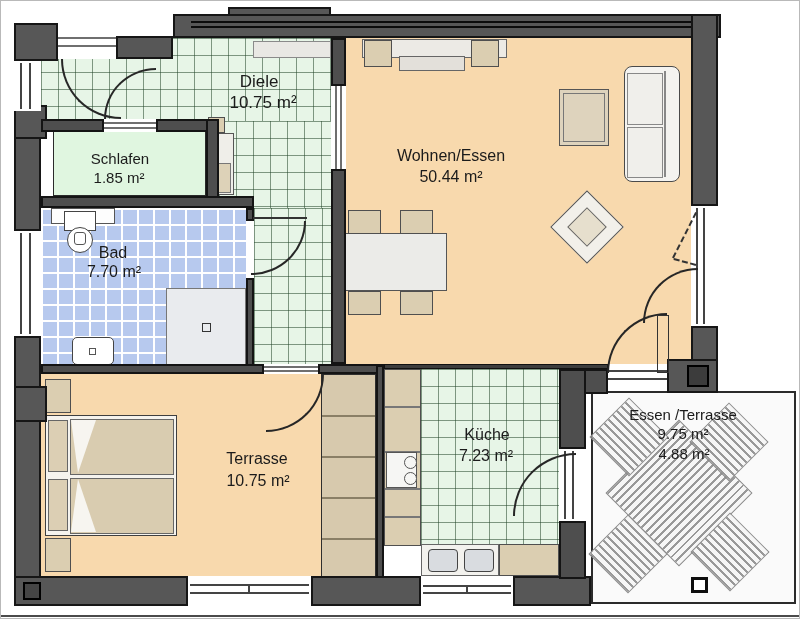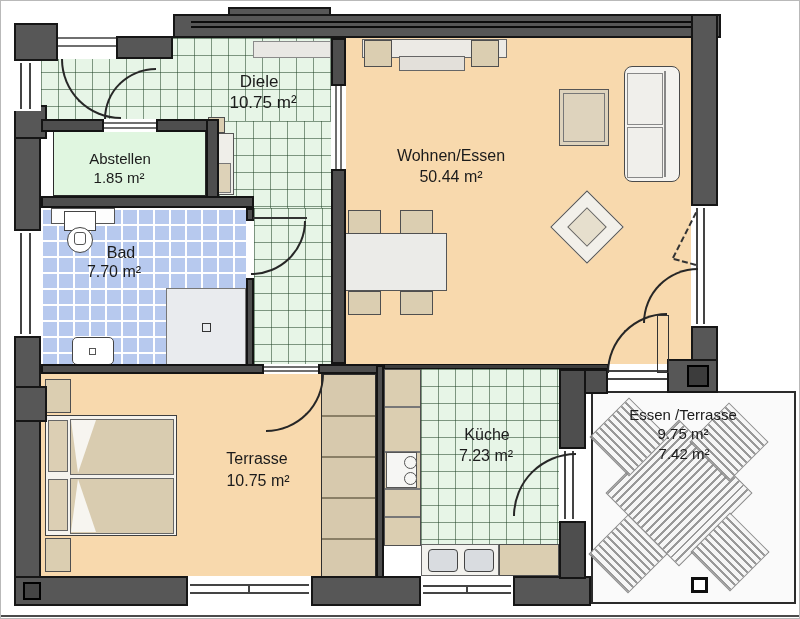--- a/index.html
+++ b/index.html
@@ -206,27 +206,27 @@
   <div class="abs arc arc-br" style="left:265px;top:373px;width:58px;height:58px;"></div>
   <div class="abs arc arc-tl" style="left:512px;top:452px;width:63px;height:63px;"></div>
   <div class="abs arc arc-tl" style="left:606px;top:312px;width:60px;height:60px;"></div>
   <div class="abs" style="left:656px;top:314px;width:12px;height:58px;border:1.5px solid #333;background:transparent;"></div>
   <div class="abs arc arc-tl" style="left:642px;top:267px;width:55px;height:55px;"></div>
   <div class="abs dash" style="left:696px;top:212px;width:51px;transform:rotate(117deg);"></div>
   <div class="abs dash" style="left:673px;top:257px;width:23px;transform:rotate(15deg);"></div>
 
   <div class="lbl fs17" style="left:258px;top:72px;">Diele</div>
   <div class="lbl fs17" style="left:262px;top:93px;">10.75 m²</div>
-  <div class="lbl fs15" style="left:119px;top:150px;">Abstellen</div>
+  <div class="lbl fs15" style="left:119px;top:150px;">Schlafen</div>
   <div class="lbl fs15" style="left:118px;top:169px;">1.85 m²</div>
-  <div class="lbl fs16" style="left:120px;top:244px;">Bad</div>
+  <div class="lbl fs16" style="left:112px;top:244px;">Bad</div>
   <div class="lbl fs16" style="left:113px;top:263px;">7.70 m²</div>
   <div class="lbl fs16" style="left:450px;top:147px;">Wohnen/Essen</div>
   <div class="lbl fs16" style="left:450px;top:168px;">50.44 m²</div>
   <div class="lbl fs16" style="left:256px;top:450px;">Terrasse</div>
   <div class="lbl fs16" style="left:257px;top:472px;">10.75 m²</div>
   <div class="lbl fs16" style="left:486px;top:426px;">Küche</div>
   <div class="lbl fs16" style="left:485px;top:447px;">7.23 m²</div>
   <div class="lbl fs15" style="left:682px;top:406px;">Essen /Terrasse</div>
   <div class="lbl fs15" style="left:682px;top:425px;">9.75 m²</div>
-  <div class="lbl fs15" style="left:683px;top:445px;">7.42 m²</div>
+  <div class="lbl fs15" style="left:683px;top:445px;">4.88 m²</div>
 
 </div>
 
 </body></html>

